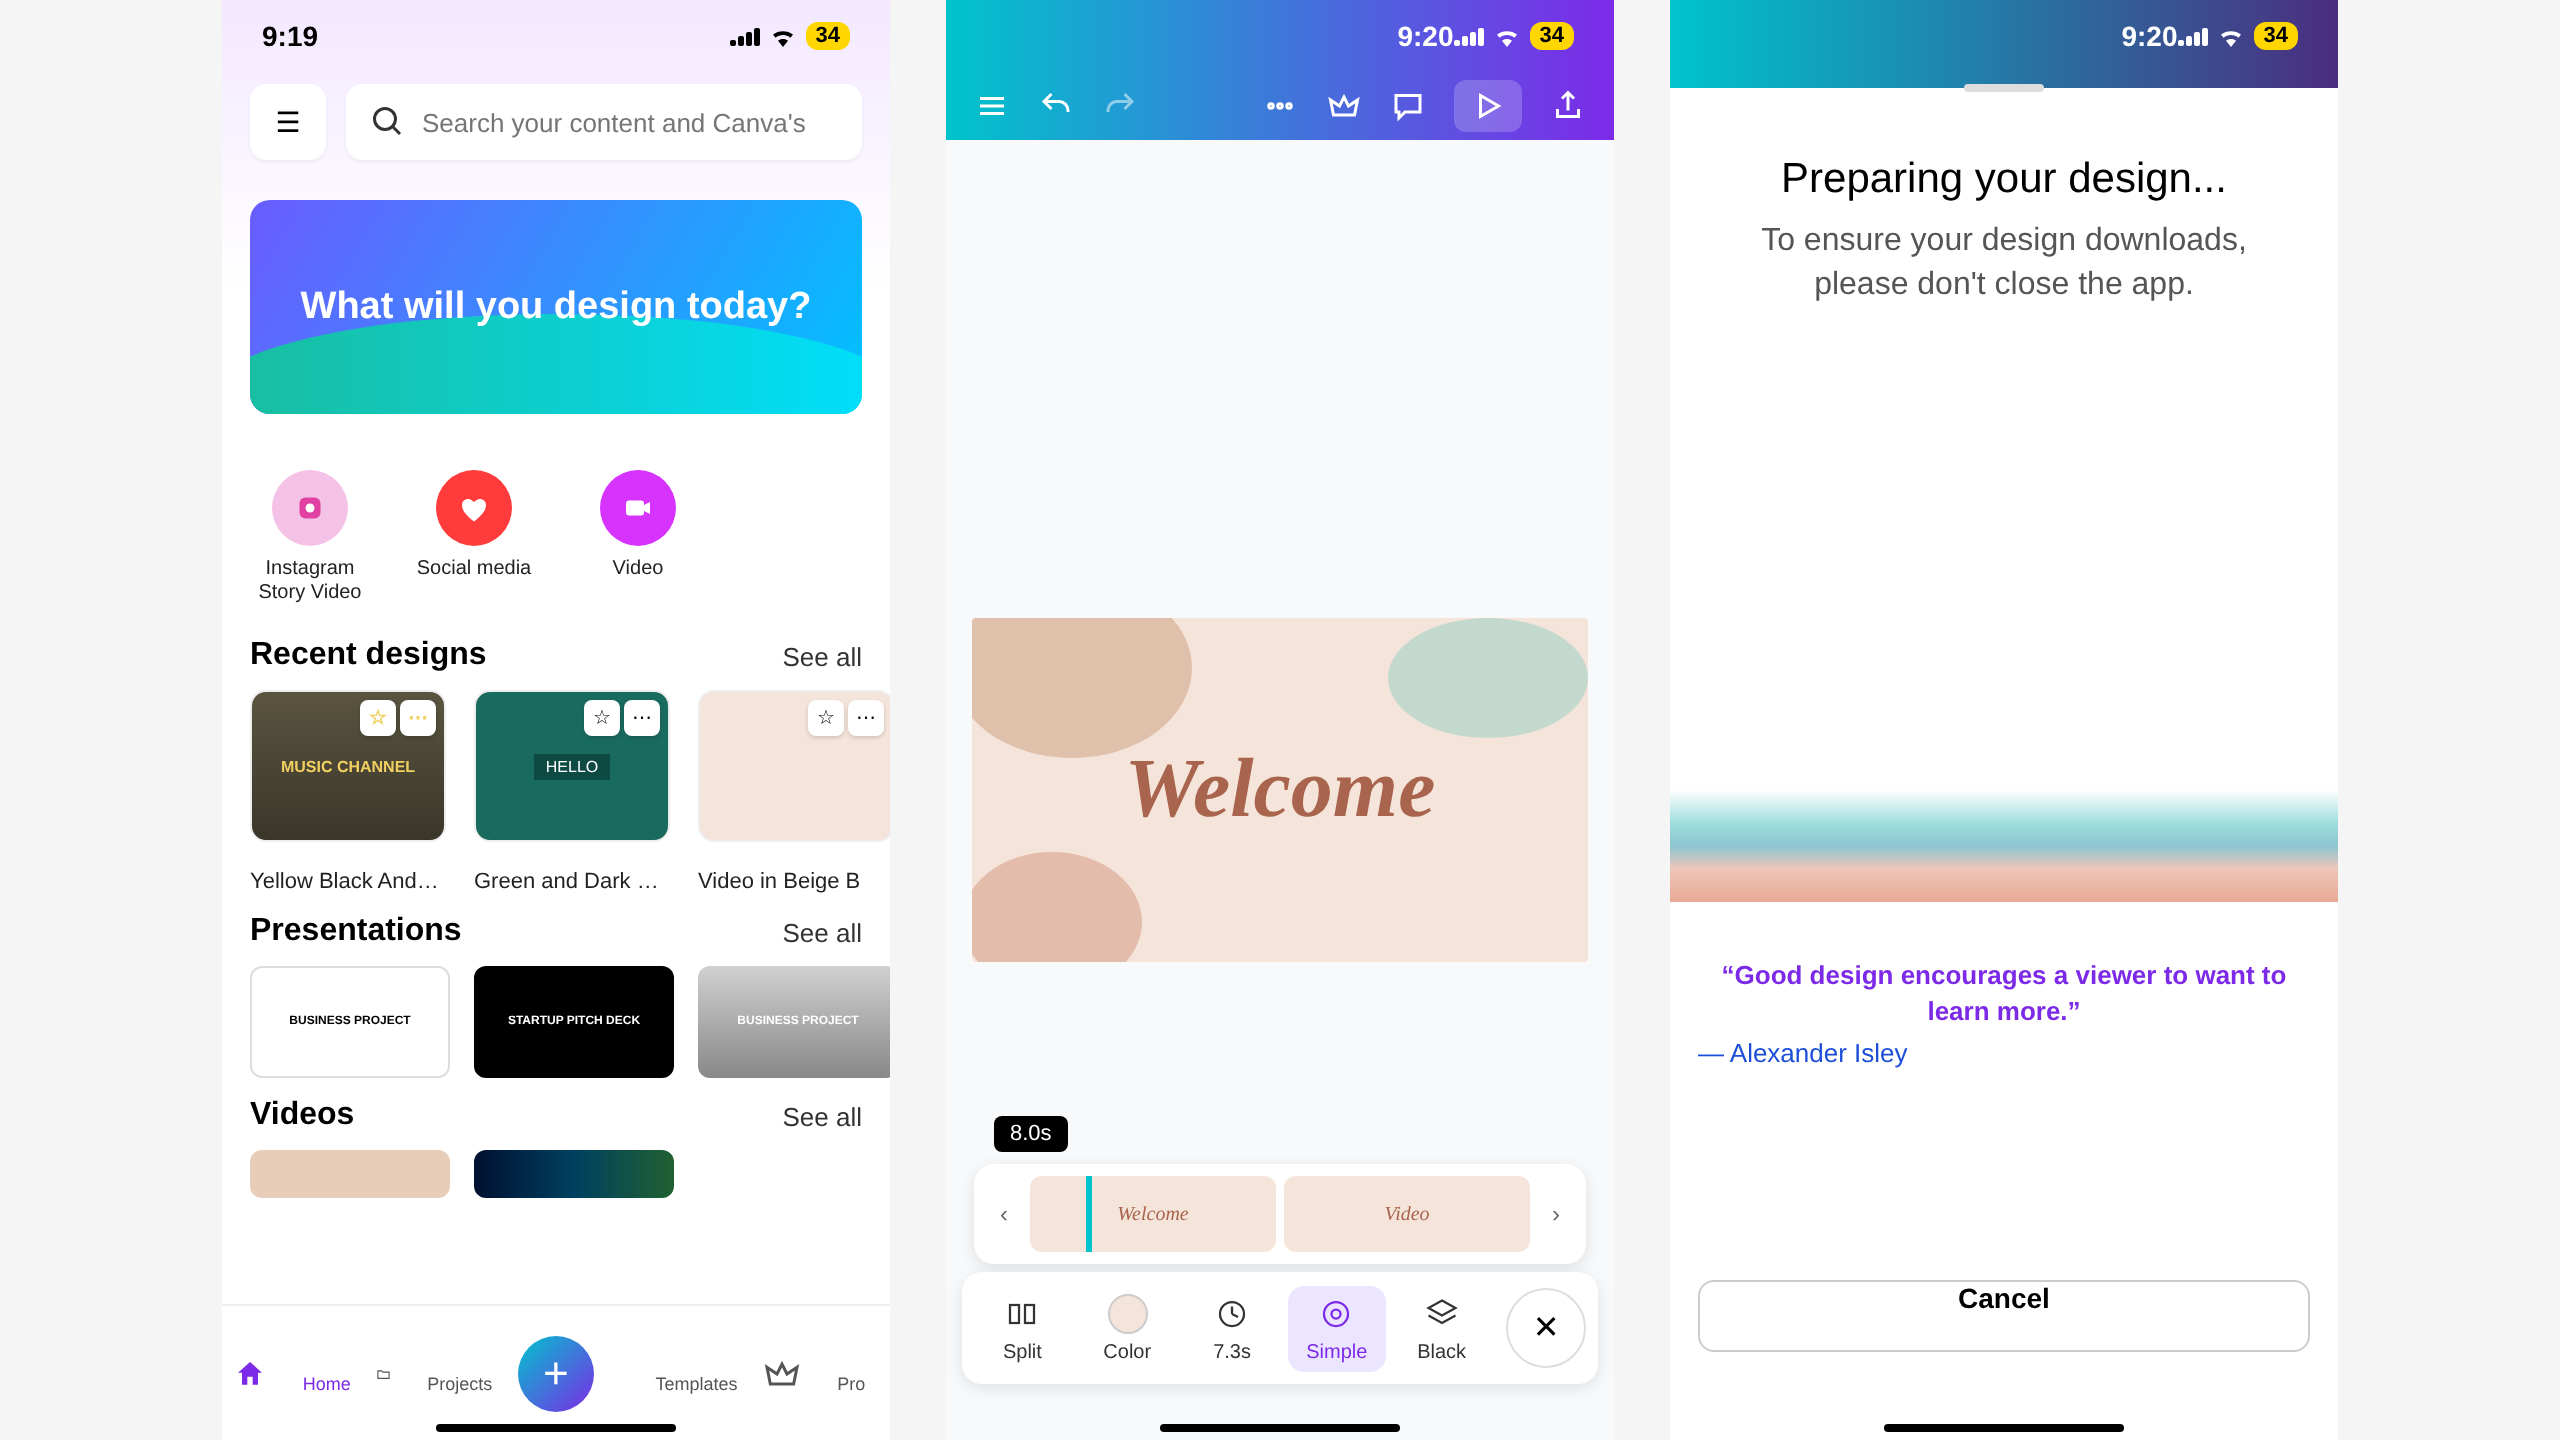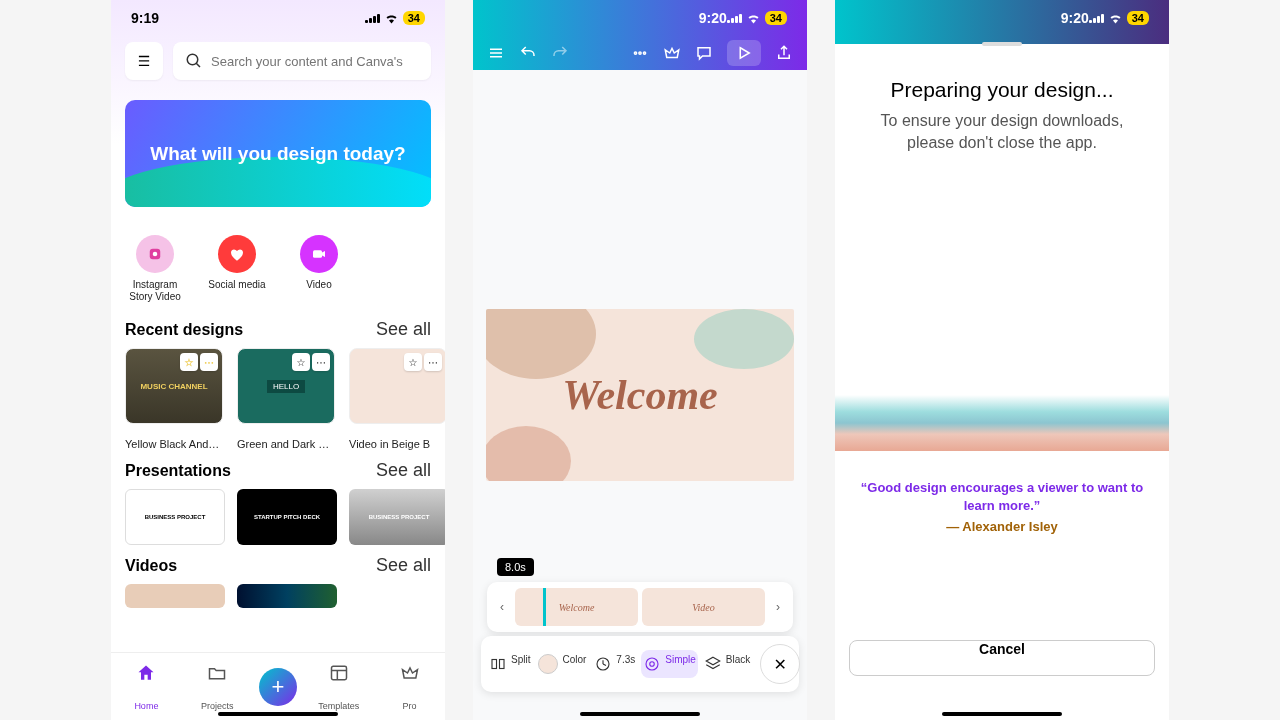--- a/index.html
+++ b/index.html
@@ -27,31 +27,31 @@
 .hero { margin: 14px; height: 107px; border-radius: 10px; background: linear-gradient(120deg, #6a5cff 0%, #00c2ff 100%); display: flex; align-items: center; justify-content: center; color: #fff; font-size: 19px; font-weight: 700; position: relative; overflow:hidden;}
 .hero::after { content:''; position:absolute; bottom:-30px; left:-20px; right:-20px; height:80px; background: linear-gradient(90deg, #1abc9c, #00e0ff); border-radius: 50% 50% 0 0; }
 .hero-text { position:relative; z-index:1; }
 .cat-row { display: flex; gap: 22px; padding: 14px 14px 6px; overflow:hidden; }
 .cat-item { display: flex; flex-direction: column; align-items: center; gap: 6px; width: 60px; flex-shrink:0;}
 .cat-icon { width: 38px; height: 38px; border-radius: 50%; display:flex; align-items:center; justify-content:center; }
 .cat-icon svg { width:18px; height:18px; fill:#fff; }
 .cat-label { font-size: 10px; text-align: center; color: #222; line-height: 1.2; }
 .section-head { display: flex; justify-content: space-between; align-items: center; padding: 10px 14px 8px; }
 .section-title { font-size: 16px; font-weight: 700; color: #000; }
-.see-all { font-size: 18px; color: #333; cursor: pointer; margin-left: 43px; }
+.see-all { font-size: 13px; color: #333; cursor: pointer; margin-left: 43px; }
 .thumb-row { display: flex; gap: 14px; padding: 0 14px; overflow:hidden;}
 .thumb-card { width: 98px; flex-shrink:0;}
 .thumb-img { width: 98px; height: 76px; border-radius: 8px; background: #eee; position: relative; border:1px solid #eee; display:flex; align-items:center; justify-content:center; overflow:hidden;}
 .thumb-actions { position: absolute; top: 4px; right: 4px; display:flex; gap:2px;}
 .thumb-actions span { width:18px; height:18px; background:#fff; border-radius:4px; display:flex; align-items:center; justify-content:center; font-size:10px; box-shadow:0 1px 2px rgba(0,0,0,0.15);}
 .thumb-label { font-size: 11px; margin-top: 14px; color: #222; font-weight:500; white-space: nowrap; overflow: hidden; text-overflow: ellipsis; }
 .pres-row { display:flex; gap:12px; padding:0 14px; overflow:hidden;}
 .pres-card { width:100px; height:56px; border-radius:6px; background:#eee; flex-shrink:0; display:flex; align-items:center; justify-content:center; font-size:6px; font-weight:700; text-align:center; padding:4px;}
 .bottom-nav { position: absolute; bottom: 0; left: 0; right: 0; height: 68px; background: #fff; display: flex; justify-content: space-around; align-items: center; border-top:1px solid #eee; }
-.nav-item { display: flex; flex-direction: column; align-items: center; gap: 18px; width:58px; cursor:pointer;}
+.nav-item { display: flex; flex-direction: row; align-items: flex-end; gap: 18px; width:58px; cursor:pointer;}
 .nav-item svg { width:20px; height:20px; }
 .nav-item.active { color: #7d2ae8; }
 .nav-item:not(.active) { color: #555; }
 .nav-label { font-size: 9px; }
 .nav-fab { width: 38px; height: 38px; border-radius: 50%; background: linear-gradient(135deg, #00c4cc, #7d2ae8); display: flex; align-items: center; justify-content: center; color: #fff; font-size: 22px; cursor:pointer;}
 .home-indicator { position:absolute; bottom:4px; left:50%; transform:translateX(-50%); width:120px; height:4px; background:#000; border-radius:2px;}
 
 
 .s2-header { height: 70px; background: linear-gradient(90deg, #00c4cc, #7d2ae8); padding-top:0;}
 .s2-header .status-bar { color:#fff; }
@@ -66,37 +66,37 @@
 .blob2 { position:absolute; top:0; right:0; width:100px; height:60px; background:#7bc8b8; border-radius:50%; opacity:0.4;}
 .blob3 { position:absolute; bottom:-15px; left:-5px; width:90px; height:70px; background:#d9a18c; border-radius:50%; opacity:0.6;}
 .timeline-wrap { position:absolute; bottom:88px; left:14px; right:14px;}
 .time-badge { position:absolute; top:-24px; left:10px; background:#000; color:#fff; font-size:11px; padding:3px 8px; border-radius:4px;}
 .timeline { height:50px; background:#fff; border-radius:10px; display:flex; align-items:center; padding:0 8px; gap:6px; box-shadow:0 2px 8px rgba(0,0,0,0.1);}
 .timeline-nav { width:14px; text-align:center; color:#666; cursor:pointer; font-size:12px;}
 .timeline-clips { flex:1; display:flex; gap:4px; overflow:hidden; height:38px; position:relative;}
 .clip { flex:1; background:#f5e4da; border-radius:6px; display:flex; align-items:center; justify-content:center; font-family:cursive; font-size:10px; color:#a8644c; font-style:italic;}
 .playhead { position:absolute; top:-4px; bottom:-4px; left:28px; width:3px; background:#00c4cc; border-radius:2px;}
 .bottom-toolbar { position:absolute; bottom:28px; left:8px; right:8px; height:56px; background:#fff; border-radius:10px; display:flex; align-items:center; padding:0 6px; gap:4px; box-shadow:0 2px 8px rgba(0,0,0,0.1);}
-.tool-item { flex:1; display:flex; flex-direction:row; gap:4px; cursor:pointer; padding:4px 2px; border-radius:8px; font-size:10px; color:#333;}
+.tool-item { flex:1; display:flex; flex-direction:column; align-items:center; gap:4px; cursor:pointer; padding:4px 2px; border-radius:8px; font-size:10px; color:#333;}
 .tool-item.active { background:#ebe5ff; color:#7d2ae8;}
 .tool-item .tool-icon { height:20px; display:flex; align-items:center; justify-content:center;}
 .tool-item svg { width:18px; height:18px; stroke:currentColor; fill:none; stroke-width:1.5;}
 .color-dot { width:20px; height:20px; border-radius:50%; background:#f5e4da; border:1px solid #ccc;}
 .close-btn { width:40px; height:40px; border-radius:50%; border:1px solid #ddd; display:flex; align-items:center; justify-content:center; cursor:pointer; font-size:16px; margin-left:4px; flex-shrink:0;}
 
 
 .s3-header { height:44px; background: linear-gradient(90deg, #00c4cc, #4b2d7f);}
 .s3-header .status-bar { color:#fff; height:36px;}
 .drag-handle { width:40px; height:4px; background:#ddd; border-radius:2px; margin:6px auto 0;}
 .s3-content { flex:1; padding:20px 14px; display:flex; flex-direction:column;}
 .s3-title { font-size:21px; font-weight:400; text-align:center; margin-top:14px;}
 .s3-sub { font-size:16px; color:#555; text-align:center; margin-top:8px; line-height:1.4; padding:0 6px;}
 .illustration { height:56px; margin:240px -14px 0; background: linear-gradient(180deg, transparent 0, #9dddde 30%, #8cc5d0 50%, #eec7ba 70%, #e8a894 100%); position:relative;}
 .quote { font-size:13px; color:#7d2ae8; text-align:center; margin-top:28px; font-weight:600; line-height:1.4; padding:0 8px;}
-.quote-author { font-size:13px; font-weight:700; text-align:center; margin-top:4px; color:#a16207;}
+.quote-author { font-size:13px; font-weight:400; text-align:left; margin-top:4px; color:#1d4ed8;}
 .cancel-btn { margin-top:auto; margin-bottom:24px; border:1px solid #ccc; border-radius:8px; height:36px; display:flex; justify-content:center; font-size:14px; font-weight:600; cursor:pointer;}
 </style>
 </head>
 <body>
 
 <div class="phone s1">
   <div class="status-bar dark">
     <span>9:19</span>
     <div class="status-right">
       <span class="signal-dots">

